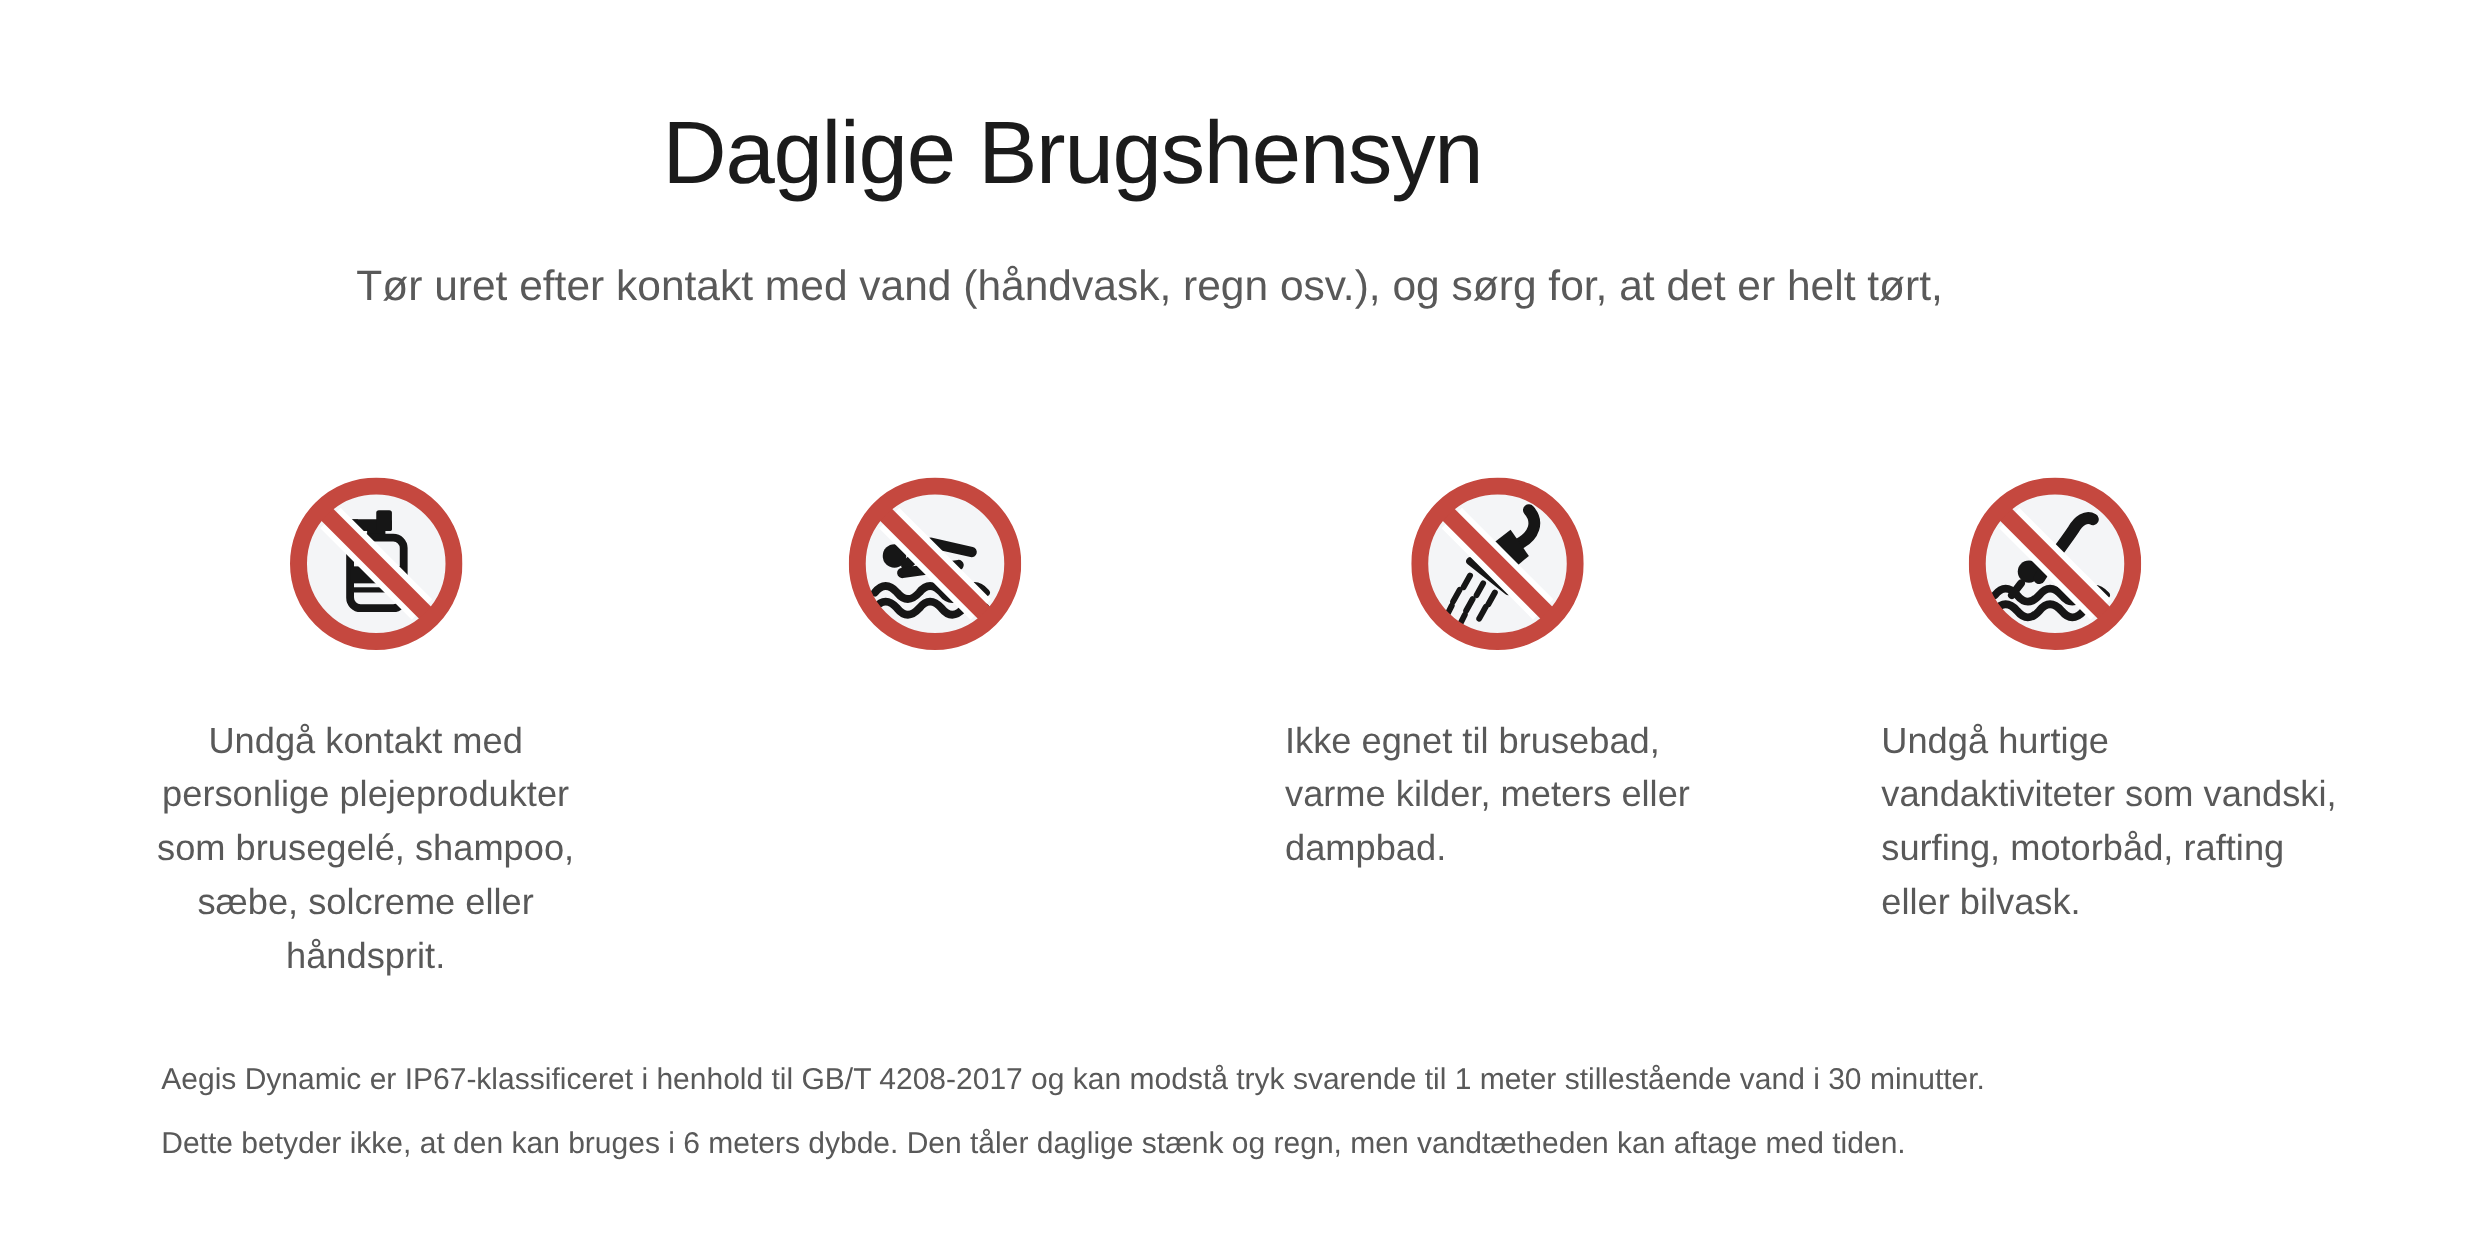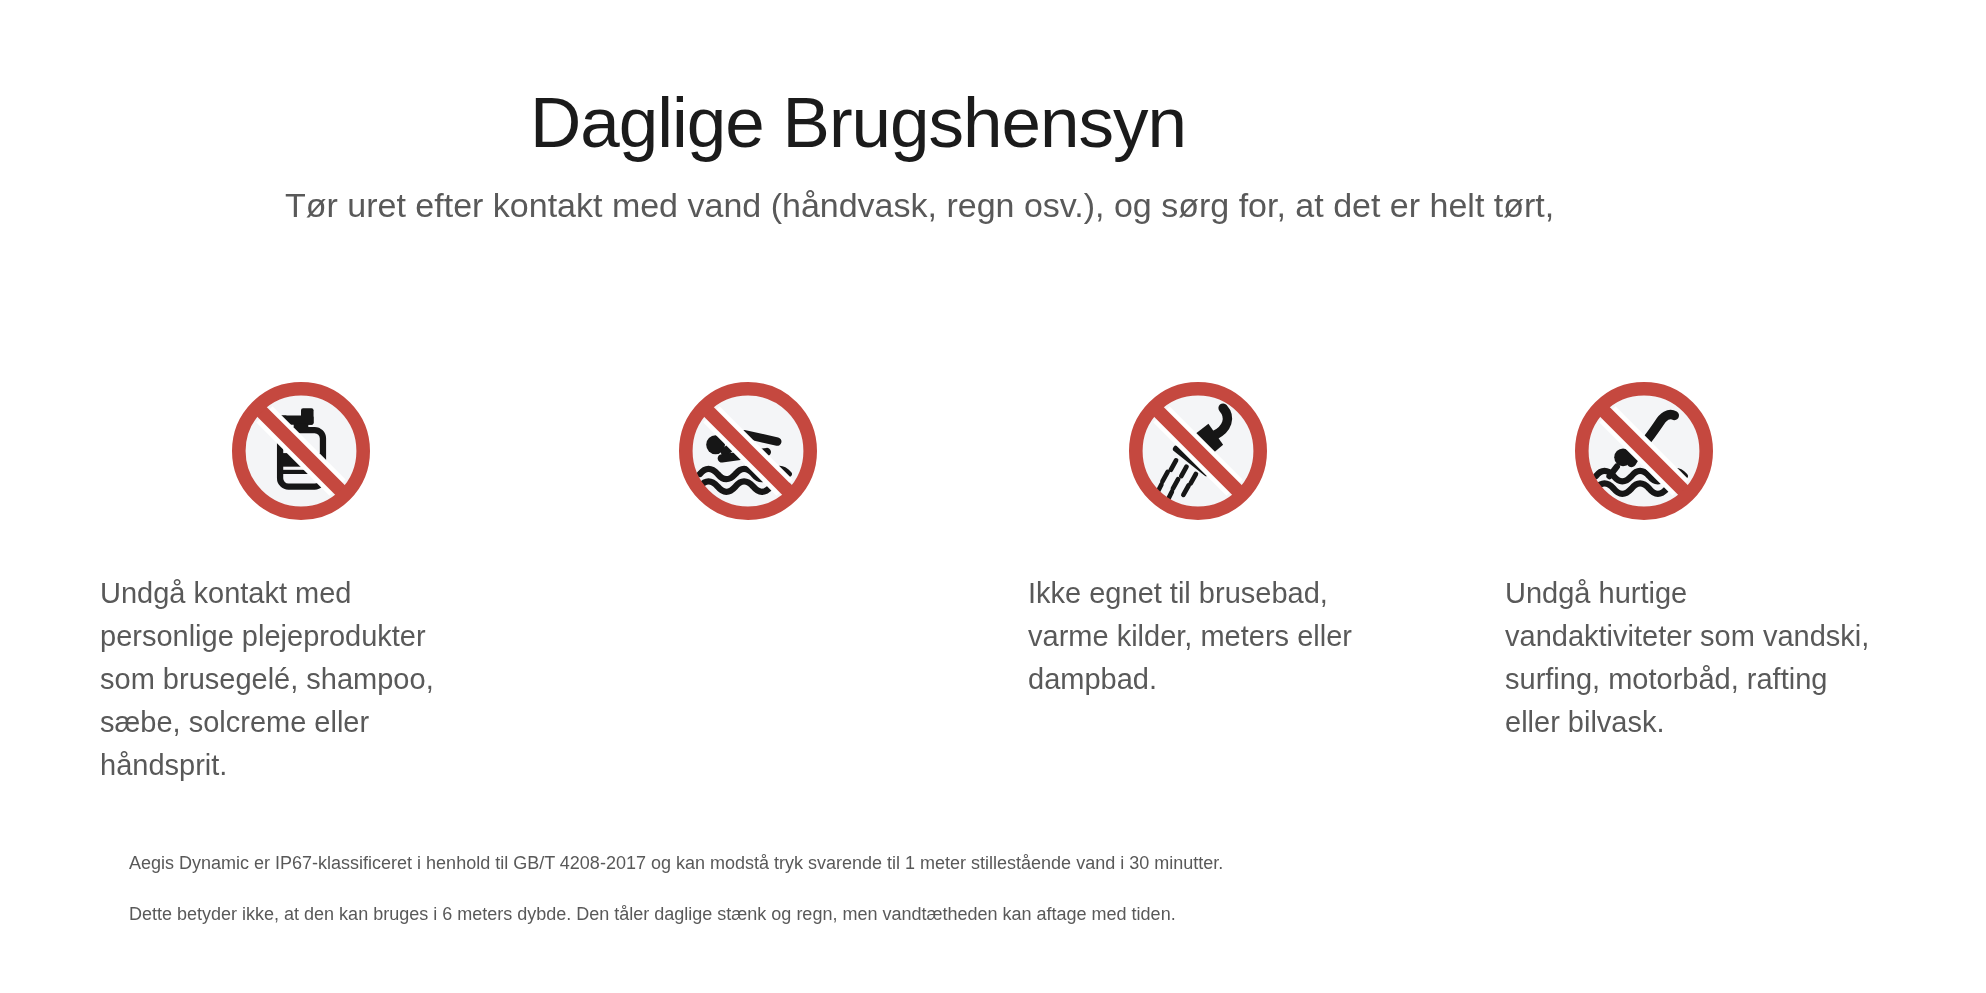--- a/index.html
+++ b/index.html
@@ -17,21 +17,21 @@
 
   .title{
     position:absolute;left:0;top:84px;width:1716px;margin:0;
     text-align:center;font-size:71px;font-weight:300;letter-spacing:-1px;
     color:var(--title);line-height:1.1;
   }
   .subtitle{
     position:absolute;left:285px;top:180px;margin:0;
     font-size:34px;font-weight:300;color:var(--gray);line-height:50px;
   }
-  .sub-line{display:block;}
+  .sub-line{display:block;margin-top:24px;}
 
   .icon{position:absolute;top:382px;width:138px;height:138px;}
   .i1{left:232px;}
   .i2{left:679px;}
   .i3{left:1129px;}
   .i4{left:1575px;}
 
   .bgc{fill:var(--icon-bg);}
   .pf{fill:var(--pict);}
   .ps{fill:none;stroke:var(--pict);stroke-linecap:round;stroke-linejoin:round;}
@@ -40,28 +40,28 @@
   .s8{stroke-width:8;}
   .s9{stroke-width:9;}
   .slash-under{stroke:#fff;stroke-width:22;}
   .slash{stroke:var(--red);stroke-width:13;}
   .ring{fill:none;stroke:var(--red);stroke-width:13;}
 
   .caption{
     position:absolute;top:572px;
     font-size:29px;font-weight:300;color:var(--gray);line-height:43px;
   }
-  .c1{left:100px;width:385px;}
+  .c1{left:100px;width:385px;text-align:center;}
   .c2{left:570px;width:372px;}
   .c3{left:1028px;width:372px;}
   .c4{left:1505px;width:374px;}
 
   .footer{
     position:absolute;left:129px;top:838px;width:1700px;
-    font-size:18px;font-weight:300;color:var(--gray);line-height:51px;
+    font-size:24px;font-weight:300;color:var(--gray);line-height:51px;
   }
   .footer-line{display:block;}
 </style>
 </head>
 <body>
 
 <div class="page">
 
   <h1 class="title">Daglige Brugshensyn</h1>
 

